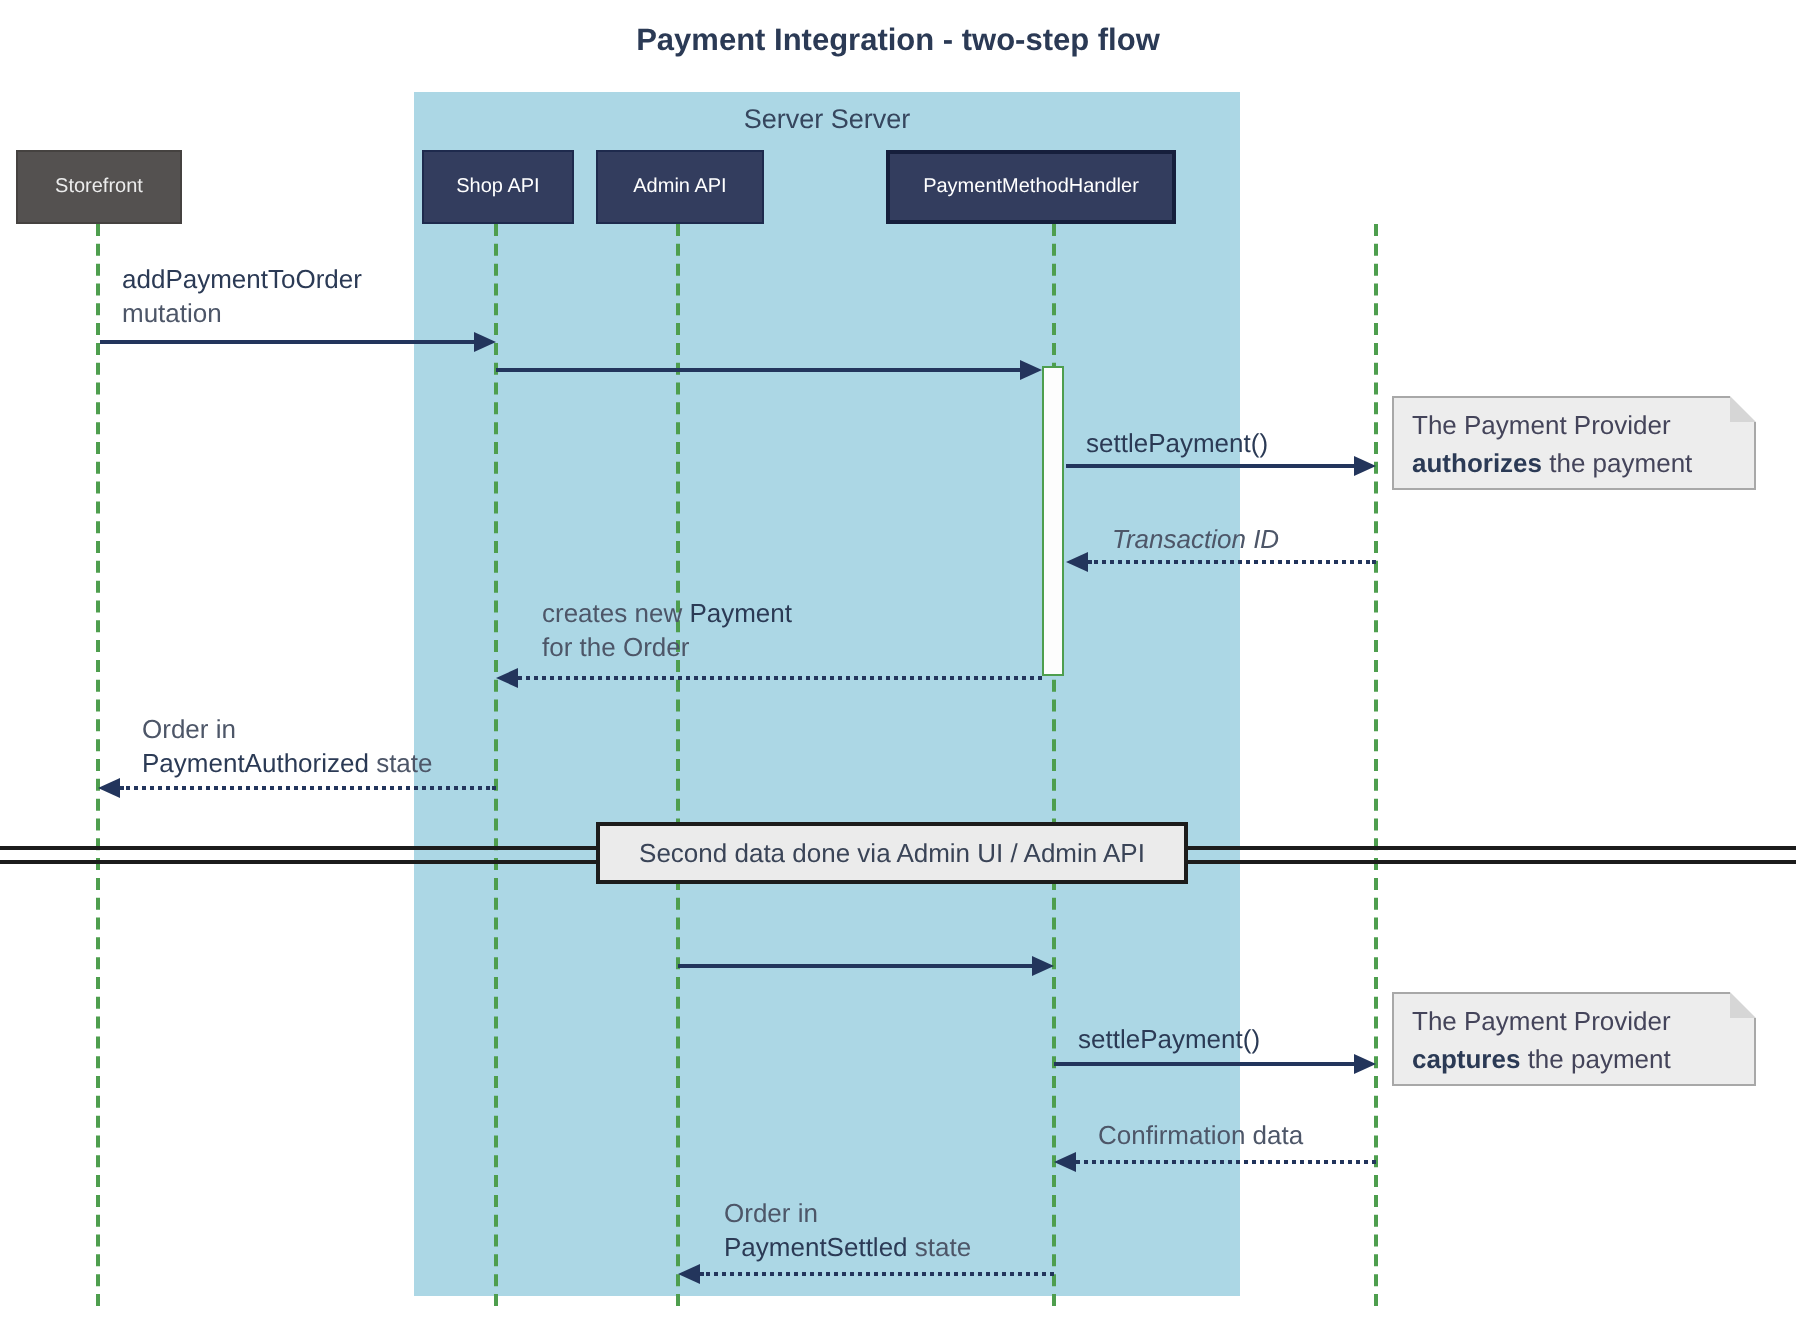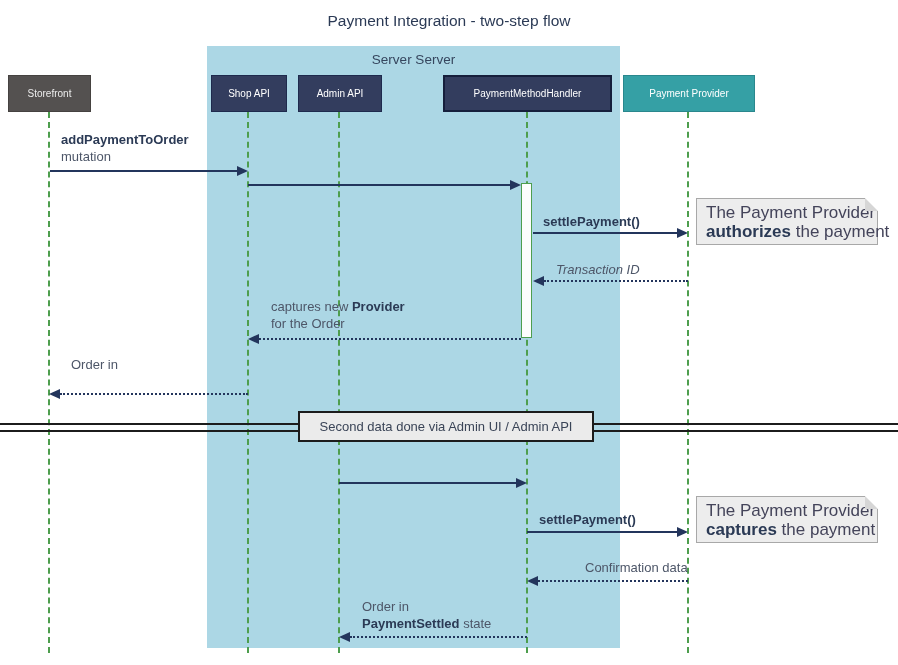--- a/index.html
+++ b/index.html
@@ -4,21 +4,21 @@
 <style>
   html,body { margin:0; padding:0; background:#ffffff; }
   #canvas {
     position:relative; width:898px; height:665px; overflow:hidden;
     background:#ffffff;
     font-family:"Liberation Sans", sans-serif;
   }
   
   .title {
     position:absolute; top:12px; left:0; width:898px; text-align:center;
-    font-size:15.5px; font-weight:normal; color:var(--text_dark);
+    font-size:15.5px; font-weight:bold; color:var(--text_dark);
   }
   
   .server-frame {
     position:absolute; left:207px; top:46px; width:413px; height:602px;
     background:var(--server_bg);
   }
   .server-label {
     position:absolute; left:207px; top:52px; width:413px; text-align:center;
     font-size:13.5px; color:var(--server_text);
   }
@@ -34,21 +34,21 @@
   .ll-provider  { left:687px; }
   
   .participant {
     position:absolute; top:75px; height:37px; box-sizing:border-box;
     display:flex; align-items:center; justify-content:center;
     font-size:10px; color:#ffffff;
   }
   .p-storefront { left:8px;   width:83px;  background:var(--gray); border:1px solid var(--gray_border); color:#ececec; }
   .p-shop       { left:211px; width:76px;  background:var(--navy); border:1px solid var(--navy_border); }
   .p-admin      { left:298px; width:84px;  background:var(--navy); border:1px solid var(--navy_border); }
-  .p-pmh        { left:443px; width:169px; background:var(--navy); border:2px solid var(--pmh_border); }
+  .p-pmh        { left:443px; width:145px; background:var(--navy); border:2px solid var(--pmh_border); }
   .p-provider   { left:623px; width:132px; background:var(--teal); border:1px solid var(--teal_border); }
   
   .activation {
     position:absolute; left:521px; top:183px; width:11px; height:155px;
     box-sizing:border-box; background:#fdfdfd; border:1px solid var(--lifeline);
   }
   
   .arrow { position:absolute; height:0; border-top:2px solid var(--arrow); }
   .arrow.dotted { border-top-style:dotted; }
   .head {
@@ -65,48 +65,48 @@
   .a6  { left:60px;  top:393px; width:188px; }
   .a7  { left:339px; top:482px; width:177px; }
   .a8  { left:527px; top:531px; width:150px; }
   .a9  { left:538px; top:580px; width:150px; }
   .a10 { left:350px; top:636px; width:177px; }
   
   .lbl {
     position:absolute; font-size:13px; line-height:17px; white-space:nowrap;
     color:var(--text_reg);
   }
-  .lbl b { color:var(--text_dark); font-weight:bold; }
+  .lbl b { color:var(--text_dark); font-weight:normal; }
   .lbl1  { left:61px;  top:131px; }
   .lbl3  { left:543px; top:213px; }
   .lbl4  { left:556px; top:261px;font-style:italic; }
   .lbl5  { left:271px; top:298px; }
   .lbl6  { left:71px;  top:356px; }
   .lbl7  { left:352px; top:461px; }
   .lbl8  { left:539px; top:511px; }
-  .lbl9  { left:549px; top:559px;margin-left:36px; }
+  .lbl9  { left:549px; top:559px; }
   .lbl10 { left:362px; top:598px; }
   
   .divider-lines {
     position:absolute; left:0; top:423px; width:898px; height:5px;
     border-top:2px solid var(--divider_border);
     border-bottom:2px solid var(--divider_border);
   }
   .divider-box {
     position:absolute; left:298px; top:411px; width:296px; height:31px;
     box-sizing:border-box; background:var(--divider_bg);
     border:2px solid var(--divider_border);
     display:flex; align-items:center; justify-content:center;
     font-size:13px; color:var(--divider_text);
   }
   
   .note {
     position:absolute; left:696px; width:182px; height:47px; box-sizing:border-box;
     background:var(--note_bg); border:1px solid var(--note_border);
-    padding:4px 0 0 9px; font-size:17px; line-height:19px; white-space:nowrap;
+    padding:4px 0 0 9px; font-size:13px; line-height:19px; white-space:nowrap;
     color:var(--note_text);
   }
   .note b { color:var(--text_dark); }
   .note::before {
     content:""; position:absolute; top:-1px; right:-1px; width:0; height:0;
     border-style:solid; border-width:0 13px 13px 0;
     border-color:#ffffff #ffffff #d6d6d6 transparent;
   }
   .note1 { top:198px; }
   .note2 { top:496px; }
@@ -165,25 +165,26 @@
 
   <div class="lbl lbl1">
     <div><b>addPaymentToOrder</b></div>
     <div>mutation</div>
   </div>
   <div class="lbl lbl3">
     <b>settlePayment()</b>
   </div>
   <div class="lbl lbl4">Transaction ID</div>
   <div class="lbl lbl5">
-    <div><span>captures new </span><b>Provider</b></div>
+    <div><span>creates new </span><b>Payment</b></div>
     <div>for the Order</div>
   </div>
   <div class="lbl lbl6">
     <div>Order in</div>
+    <div><b>PaymentAuthorized</b><span> state</span></div>
   </div>
   <div class="lbl lbl8">
     <b>settlePayment()</b>
   </div>
   <div class="lbl lbl9">Confirmation data</div>
   <div class="lbl lbl10">
     <div>Order in</div>
     <div><b>PaymentSettled</b><span> state</span></div>
   </div>
 
@@ -201,17 +202,14 @@
     </div>
   <div class="participant p-shop">
       <span>Shop API</span>
     </div>
   <div class="participant p-admin">
       <span>Admin API</span>
     </div>
   <div class="participant p-pmh">
       <span>PaymentMethodHandler</span>
     </div>
-  <div class="participant p-provider">
-      <span>Payment Provider</span>
-    </div>
 
 </div>
 
 </body></html>

